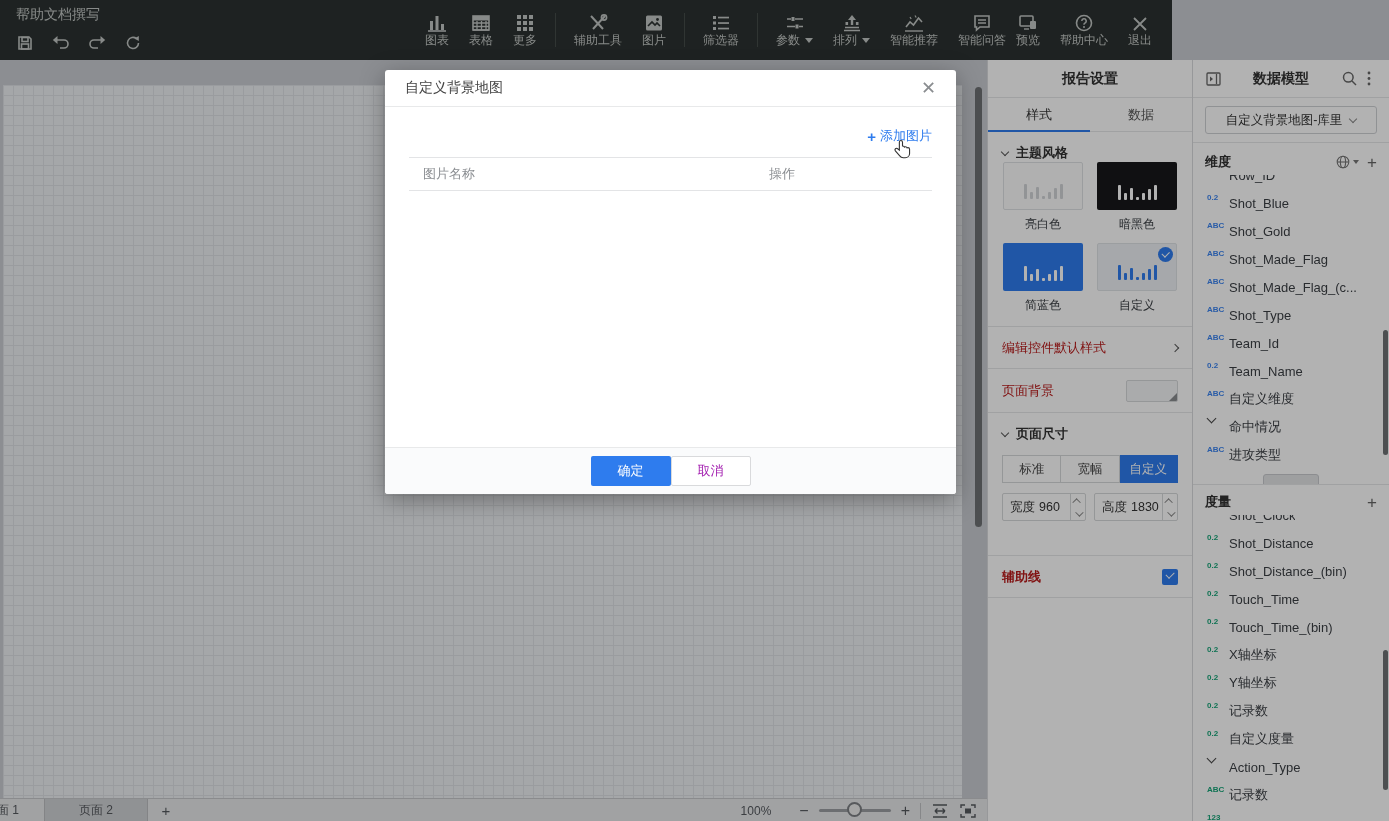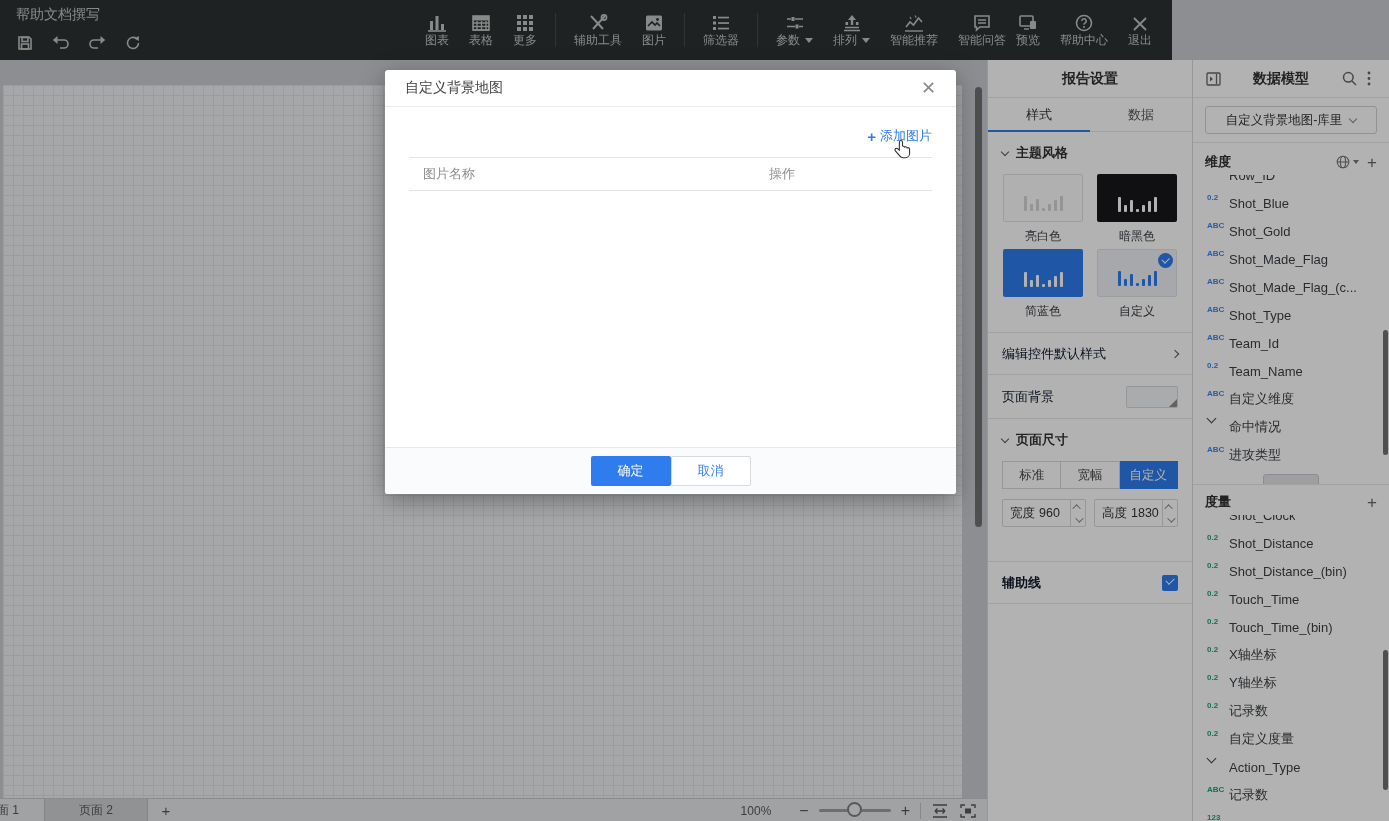--- a/index.html
+++ b/index.html
@@ -47,37 +47,37 @@
   .panel-header { height:38px; display:flex; align-items:center; justify-content:center; font-size:14px; color:#333; border-bottom:1px solid #e6e7e9; font-weight:bold; }
   .stabs { display:flex; height:34px; border-bottom:1px solid #e6e7e9; }
   .stab { flex:1; display:flex; align-items:center; justify-content:center; font-size:13px; color:#555; cursor:pointer; position:relative; }
   .stab.active { color:#333; }
   .stab.active::after { content:""; position:absolute; left:0; right:0; bottom:-1px; height:2px; background:#2e7cee; }
   .sec { padding:12px 14px; border-bottom:1px solid #e6e7e9; }
   .sec-head { display:flex; align-items:center; gap:8px; font-size:13px; color:#333; font-weight:bold; }
   .chev { display:inline-block; width:6px; height:6px; border-right:1.5px solid #555; border-bottom:1.5px solid #555; }
   .chev.down { transform:rotate(45deg); margin-top:-3px; }
   .chev.right { transform:rotate(-45deg); }
-  .tiles { display:grid; grid-template-columns:1fr 1fr; gap:4px 12px; margin-top:12px; }
+  .tiles { display:grid; grid-template-columns:1fr 1fr; gap:10px 12px; }
   .tile-wrap { display:flex; flex-direction:column; align-items:center; gap:6px; cursor:pointer; }
   .tile { position:relative; width:80px; height:48px; display:flex; align-items:flex-end; justify-content:center; padding-bottom:10px; border-radius:2px; }
   .tile.light { background:#fdfdfd; border:1px solid #dfe1e4; }
   .tile.dark { background:#17181a; }
   .tile.blue { background:#2e7cee; }
   .tile.custom { background:#eef1f5; border:1px solid #dfe2e6; }
   .bars { display:flex; align-items:flex-end; gap:3px; }
   .bars i { display:block; width:3px; border-radius:1px; }
   .tile.light .bars i { background:#d2d4d7; }
   .tile.dark .bars i, .tile.blue .bars i { background:#fff; }
   .tile.custom .bars i { background:#2e7cee; }
   .tile-label { font-size:12px; color:#3c4045; }
   .check-badge { position:absolute; right:3px; top:3px; width:15px; height:15px; border-radius:50%; background:#2e7cee; }
   .check-badge::after { content:""; position:absolute; left:4px; top:3.5px; width:6px; height:3.5px; border-left:1.8px solid #fff; border-bottom:1.8px solid #fff; transform:rotate(-45deg); }
   .row-between { display:flex; align-items:center; justify-content:space-between; }
-  .sec .plain { font-size:13px; color:#0f172a; }
+  .sec .plain { font-size:13px; color:#b91c1c; }
   .swatch { position:relative; width:52px; height:22px; background:#f4f5f7; border:1px solid #d6d8da; border-radius:2px; cursor:pointer; overflow:hidden; }
   .swatch::after { content:""; position:absolute; right:0; bottom:0; border-style:solid; border-width:0 0 8px 8px; border-color:transparent transparent #8a8d90 transparent; }
   .segmented { display:flex; margin-top:12px; }
   .segbtn { flex:1; height:28px; display:flex; align-items:center; justify-content:center; font-size:12.5px; color:#444; background:#fff; border:1px solid #d6d8da; border-left:none; cursor:pointer; }
   .segbtn:first-child { border-left:1px solid #d6d8da; }
   .segbtn.active { background:#2e7cee; border-color:#2e7cee; color:#fff; }
   .size-inputs { display:flex; gap:8px; margin-top:10px; }
   .numbox { flex:1; display:flex; align-items:center; height:28px; border:1px solid #d6d8da; border-radius:2px; background:#fff; font-size:12.5px; color:#333; }
   .numbox .nb-label { padding:0 4px 0 7px; color:#333; }
   .numbox .nb-val { flex:1; color:#333; }
@@ -125,21 +125,21 @@
   .modal-close { font-size:18px; color:#8a8d90; cursor:pointer; line-height:1; }
   .modal-body { flex:1; padding:14px 24px 0 24px; position:relative; }
   .add-link { display:flex; justify-content:flex-end; align-items:center; gap:4px; color:#2e7cee; font-size:13px; padding:6px 0 12px 0; cursor:pointer; }
   .add-link .plus { font-size:15px; font-weight:bold; }
   .mtable-head { display:flex; border-top:1px solid #e3e4e6; border-bottom:1px solid #e3e4e6; height:34px; align-items:center; font-size:13px; color:#8a8d91; }
   .mcol-name { width:360px; padding-left:14px; }
   .mcol-action { flex:1; }
   .modal-footer { height:47px; background:#fafbfc; border-top:1px solid #e8e9ea; display:flex; align-items:center; justify-content:center; border-radius:0 0 3px 3px; }
   .btn { height:30px; min-width:80px; padding:0 18px; font-size:13px; border-radius:2px; display:flex; align-items:center; justify-content:center; cursor:pointer; }
   .btn.primary { background:#2e7cee; color:#fff; }
-  .btn.ghost { background:#fff; color:#3b82f6; border:1px solid #d9dadc; }
+  .btn.ghost { background:#fff; color:#a21caf; border:1px solid #d9dadc; }
 
   .cursor-hand { position:absolute; left:893px; top:139px; z-index:60; pointer-events:none; }
 </style>
 </head>
 <body>
 
 <div class="toolbar">
   <div class="tb-left">
     <div class="doc-title">帮助文档撰写</div>
     <div class="quick-icons">

